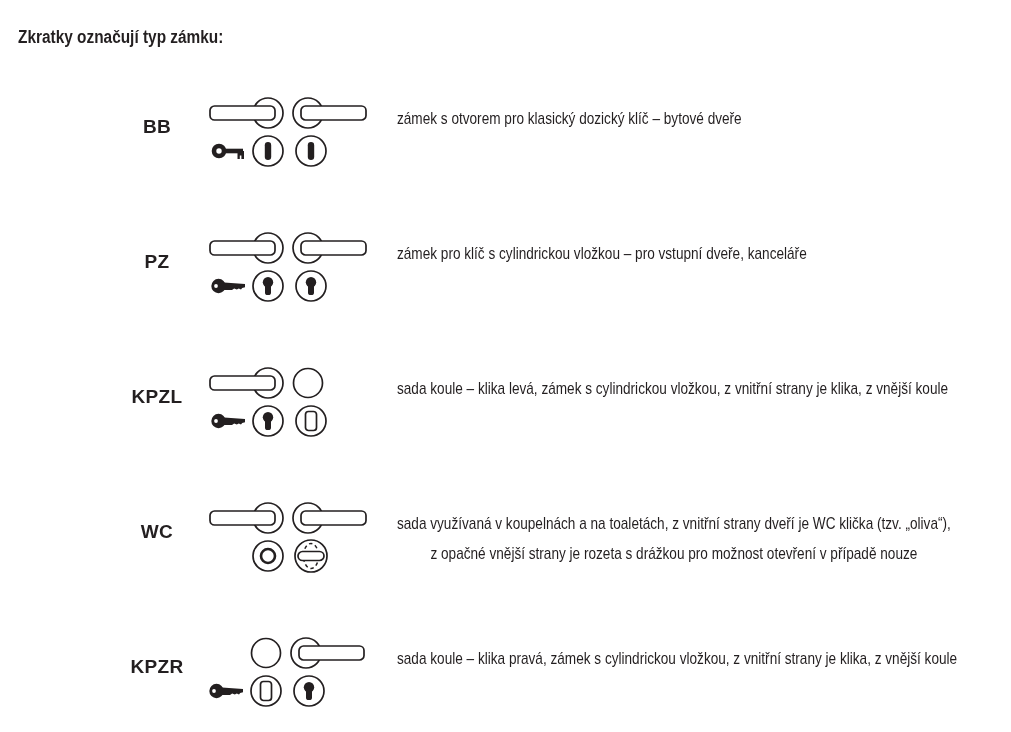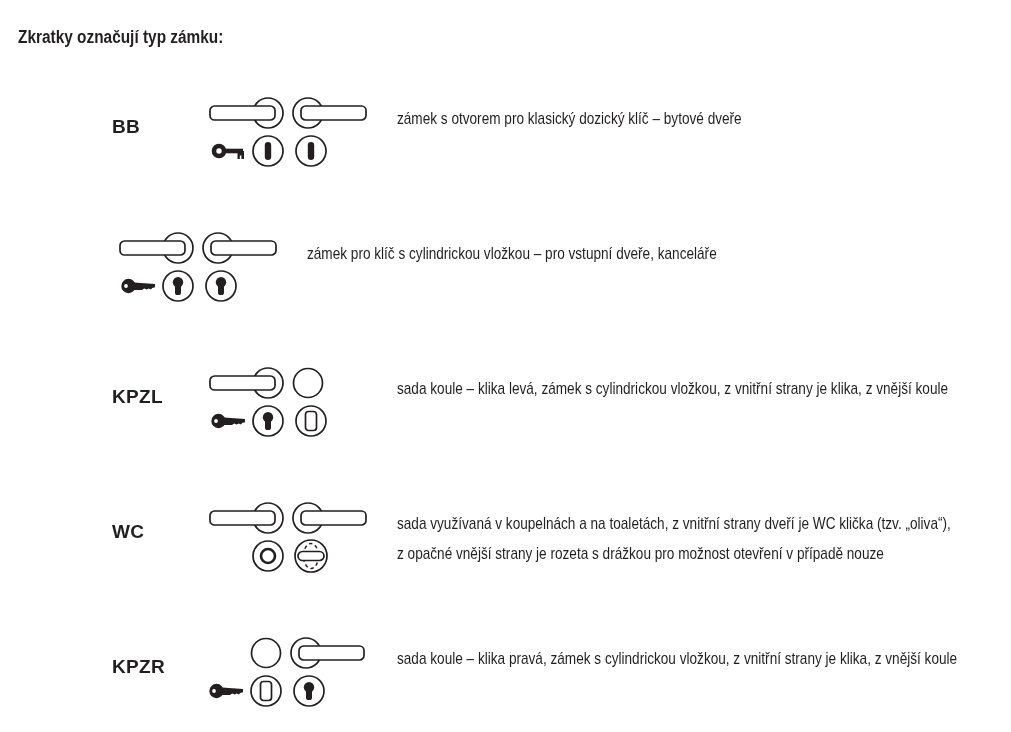--- a/index.html
+++ b/index.html
@@ -8,21 +8,21 @@
     background:#ffffff; color:#231f20;
     font-family:"Liberation Sans", sans-serif;
     position:relative;
   }
   .page-title {
     margin:27px 0 0 18px;
     font-size:17.5px; font-weight:bold;
     transform:scaleX(0.88); transform-origin:0 0;
     white-space:nowrap;
   }
-  .rows { margin-top:46px; }
+  .rows { margin-top:46px;text-align:center; }
   .row { display:flex; align-items:flex-start; height:78px; margin-left:112px; margin-bottom:57px; }
   .code {
     width:90px; flex:none; padding-top:22px;
     font-size:19px; font-weight:bold; letter-spacing:0.3px;
   }
   .icons { width:172px; flex:none; }
   .icons svg { display:block; }
   .desc {
     margin-left:23px; margin-top:10px;
     font-size:17px; line-height:30px;
@@ -95,20 +95,21 @@
         <use href="#rosette-bb" x="66" y="57"></use>
         <use href="#rosette-bb" x="109" y="57"></use>
       </svg>
     </div>
     <div class="desc">
       <div class="line">zámek s otvorem pro klasický dozický klíč – bytové dveře</div>
     </div>
   </div>
 
   <div class="row">
+    <div class="code">PZ</div>
     <div class="icons">
       <svg width="172" height="78" viewBox="0 0 172 78">
         <use href="#handle-left" x="66" y="19"></use>
         <use href="#handle-right" x="106" y="19"></use>
         <use href="#key-modern" x="28" y="57"></use>
         <use href="#rosette-pz" x="66" y="57"></use>
         <use href="#rosette-pz" x="109" y="57"></use>
       </svg>
     </div>
     <div class="desc">

